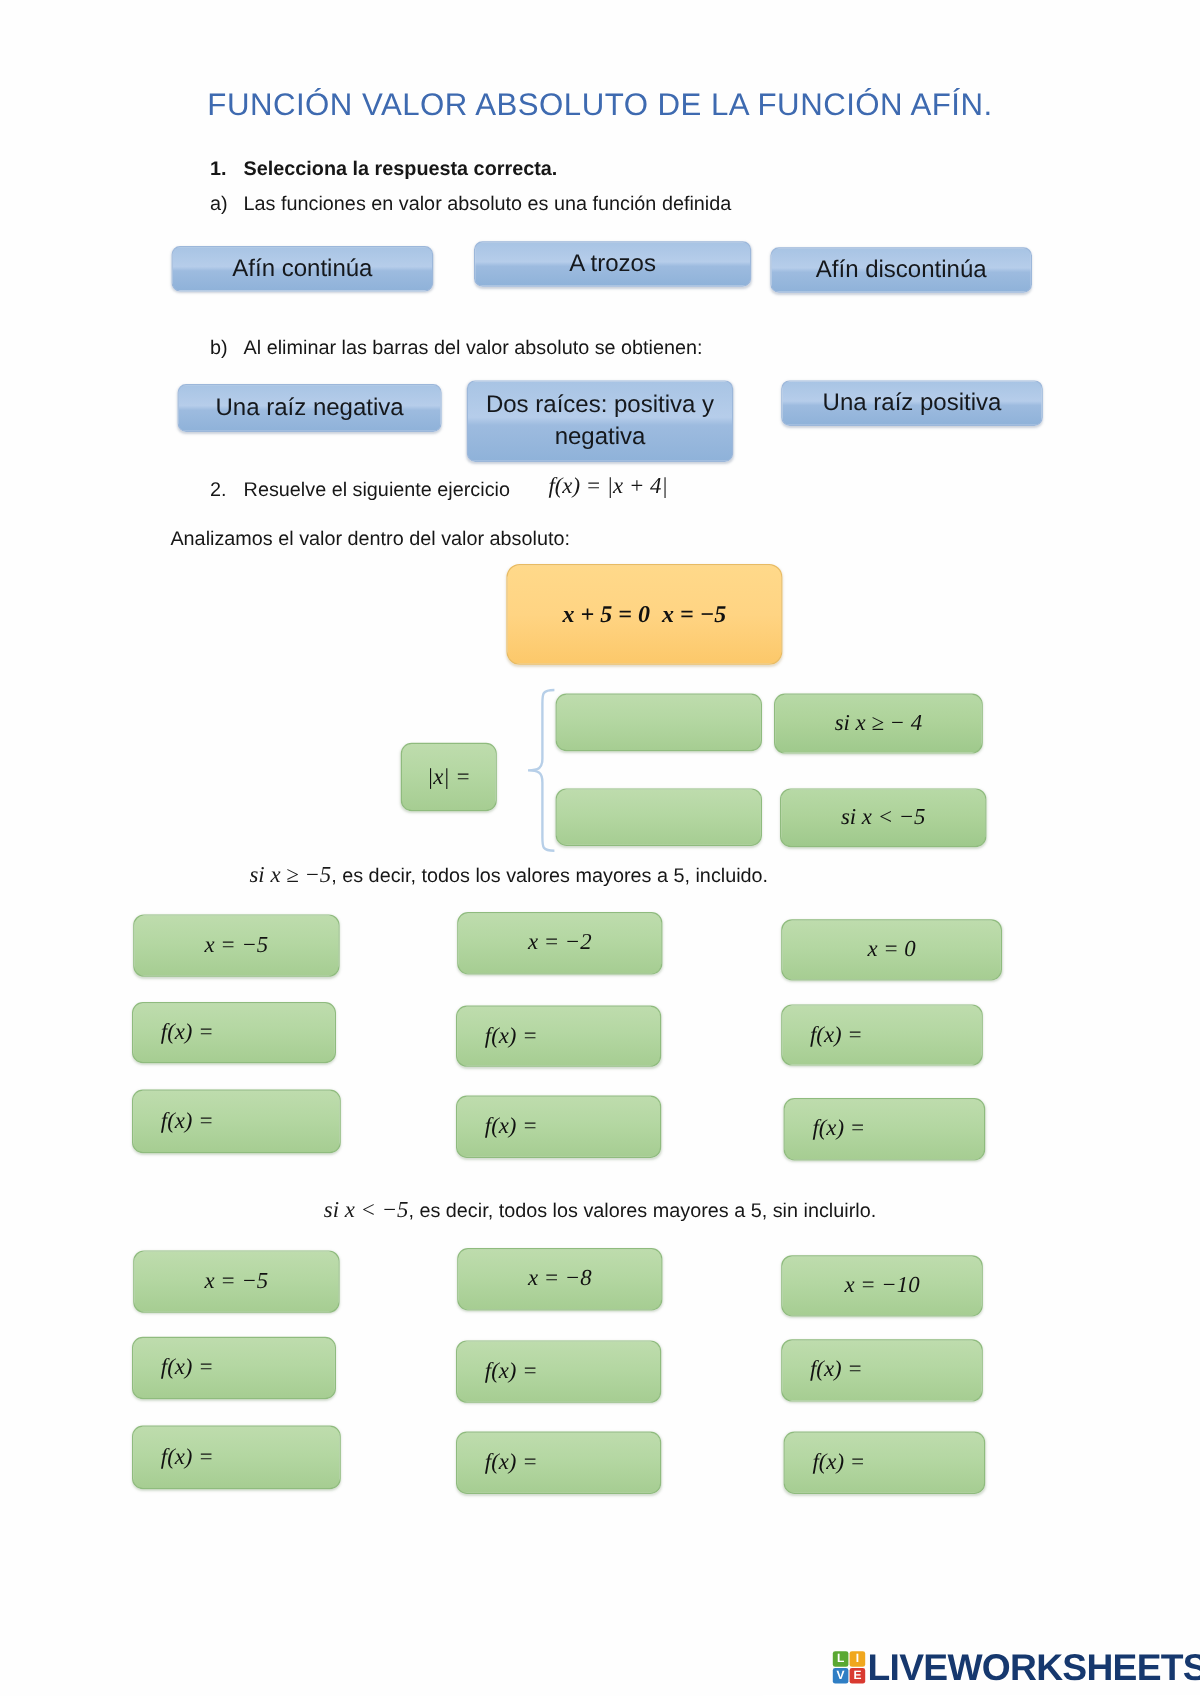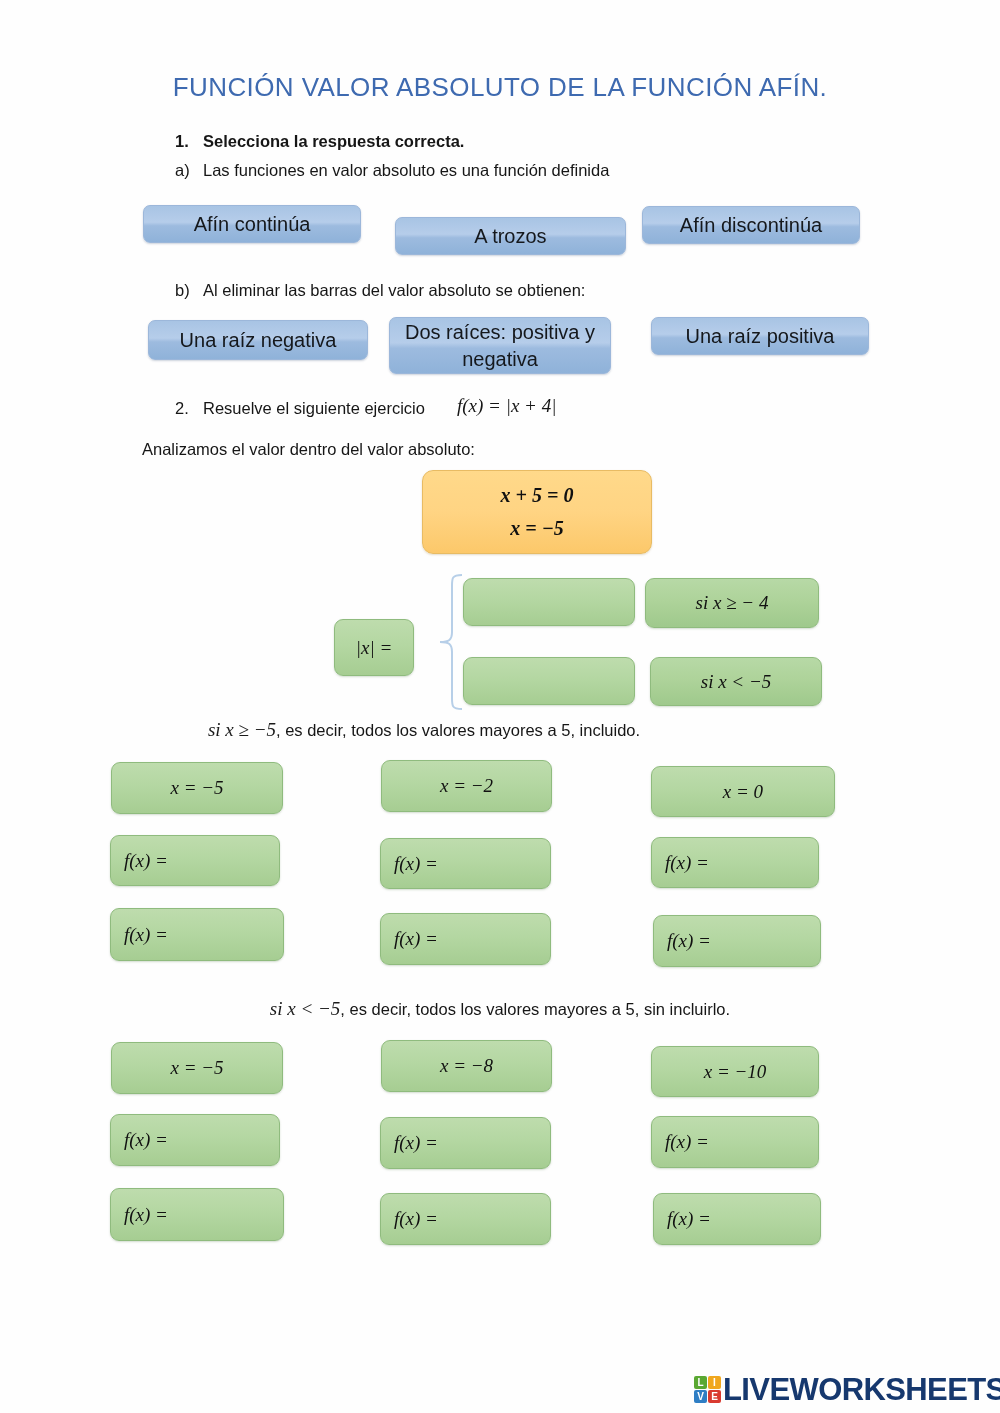--- a/index.html
+++ b/index.html
@@ -61,21 +61,21 @@
   }
 
   
   .orangebox {
     position: absolute;
     border-radius: 11px;
     border: 1px solid #e8bb63;
     background: linear-gradient(to bottom, #ffd98a 0%, #ffd483 50%, #fcc86a 100%);
     box-shadow: 0 1px 2px rgba(150,120,50,0.25);
     display: flex;
-    flex-direction: column;
+    flex-direction: row;
     align-items: center;
     justify-content: center;
     gap: 10px;
   }
   .orangebox .line {
     font-family: "Liberation Serif", serif;
     font-style: italic;
     font-weight: bold;
     font-size: 20px;
     color: #101010;
@@ -86,21 +86,21 @@
     position: absolute;
     border-radius: 9px;
     border: 1px solid #8fbb7e;
     background: linear-gradient(to bottom, #bedcad 0%, #b4d7a2 45%, #a6cd92 100%);
     box-shadow: 0 1px 2px rgba(110,140,100,0.30);
     box-sizing: border-box;
     display: flex;
     align-items: center;
   }
   .greenbox.center { justify-content: center; }
-  .greenbox.left { justify-content: flex-start; padding-left: 13px; }
+  .greenbox.left { justify-content: flex-start; padding-left: 23px; }
   .greenbox .mtxt {
     font-family: "Liberation Serif", serif;
     font-style: italic;
     font-size: 19px;
     color: #111111;
   }
   .greenbox.cond { background: linear-gradient(to bottom, #b7d9a6 0%, #aed39a 45%, #9fc98c 100%); }
   .greenbox.blank { }
 
   
@@ -153,28 +153,28 @@
 
   <div class="title">FUNCIÓN VALOR ABSOLUTO DE LA FUNCIÓN AFÍN.</div>
 
   <div class="txt bold" style="left:175px; top:132px;">1.</div>
   <div class="txt bold" style="left:203px; top:132px;">Selecciona la respuesta correcta.</div>
 
   <div class="txt" style="left:175px; top:161px;">a)</div>
   <div class="txt" style="left:203px; top:161px;">Las funciones en valor absoluto es una función definida</div>
 
   <div class="optbtn" style="left:143px; top:205px; width:218px; height:38px;">Afín continúa</div>
-  <div class="optbtn" style="left:395px; top:217px; width:231px; height:38px;">A trozos</div>
+  <div class="optbtn" style="left:395px; top:201px; width:231px; height:38px;">A trozos</div>
   <div class="optbtn" style="left:642px; top:206px; width:218px; height:38px;">Afín discontinúa</div>
 
   <div class="txt" style="left:175px; top:281px;">b)</div>
   <div class="txt" style="left:203px; top:281px;">Al eliminar las barras del valor absoluto se obtienen:</div>
 
   <div class="optbtn" style="left:148px; top:320px; width:220px; height:40px;">Una raíz negativa</div>
-  <div class="optbtn" style="left:389px; top:317px; width:222px; height:57px;">Dos raíces: positiva y negativa</div>
+  <div class="optbtn" style="left:389px; top:317px; width:222px; height:68px;">Dos raíces: positiva y negativa</div>
   <div class="optbtn" style="left:651px; top:317px; width:218px; height:38px;">Una raíz positiva</div>
 
   <div class="txt" style="left:175px; top:399px;">2.</div>
   <div class="txt" style="left:203px; top:399px;">Resuelve el siguiente ejercicio</div>
   <div class="txt mathital" style="left:457px; top:395px;">f(x) = |x + 4|</div>
 
   <div class="txt" style="left:142px; top:440px;">Analizamos el valor dentro del valor absoluto:</div>
 
   <div class="orangebox" style="left:422px; top:470px; width:228px; height:82px;">
     <div class="line">x + 5 = 0</div>

